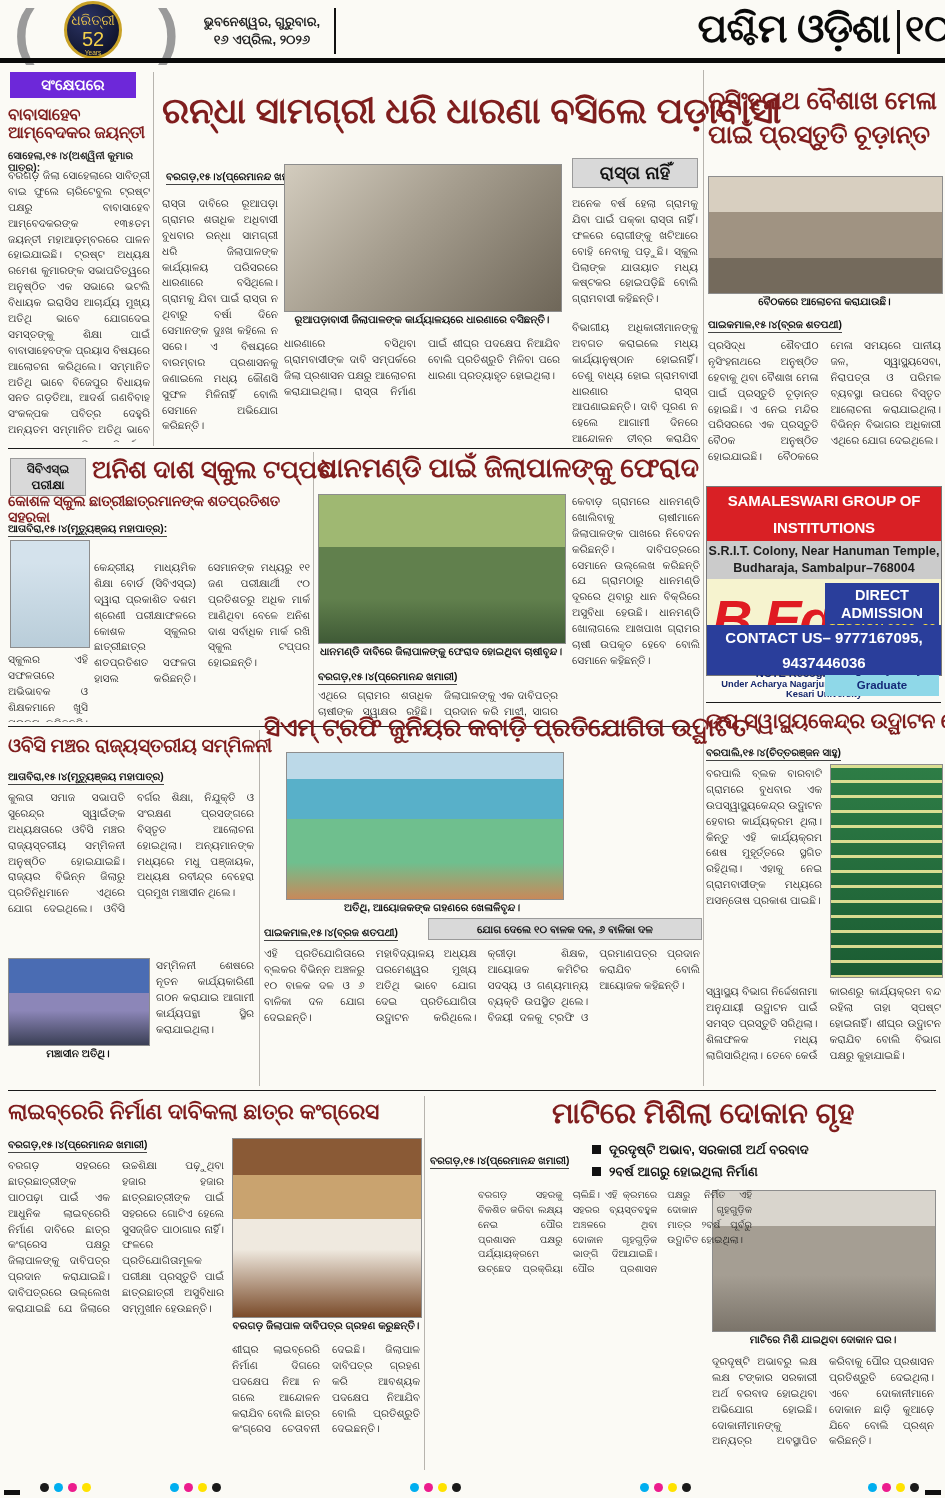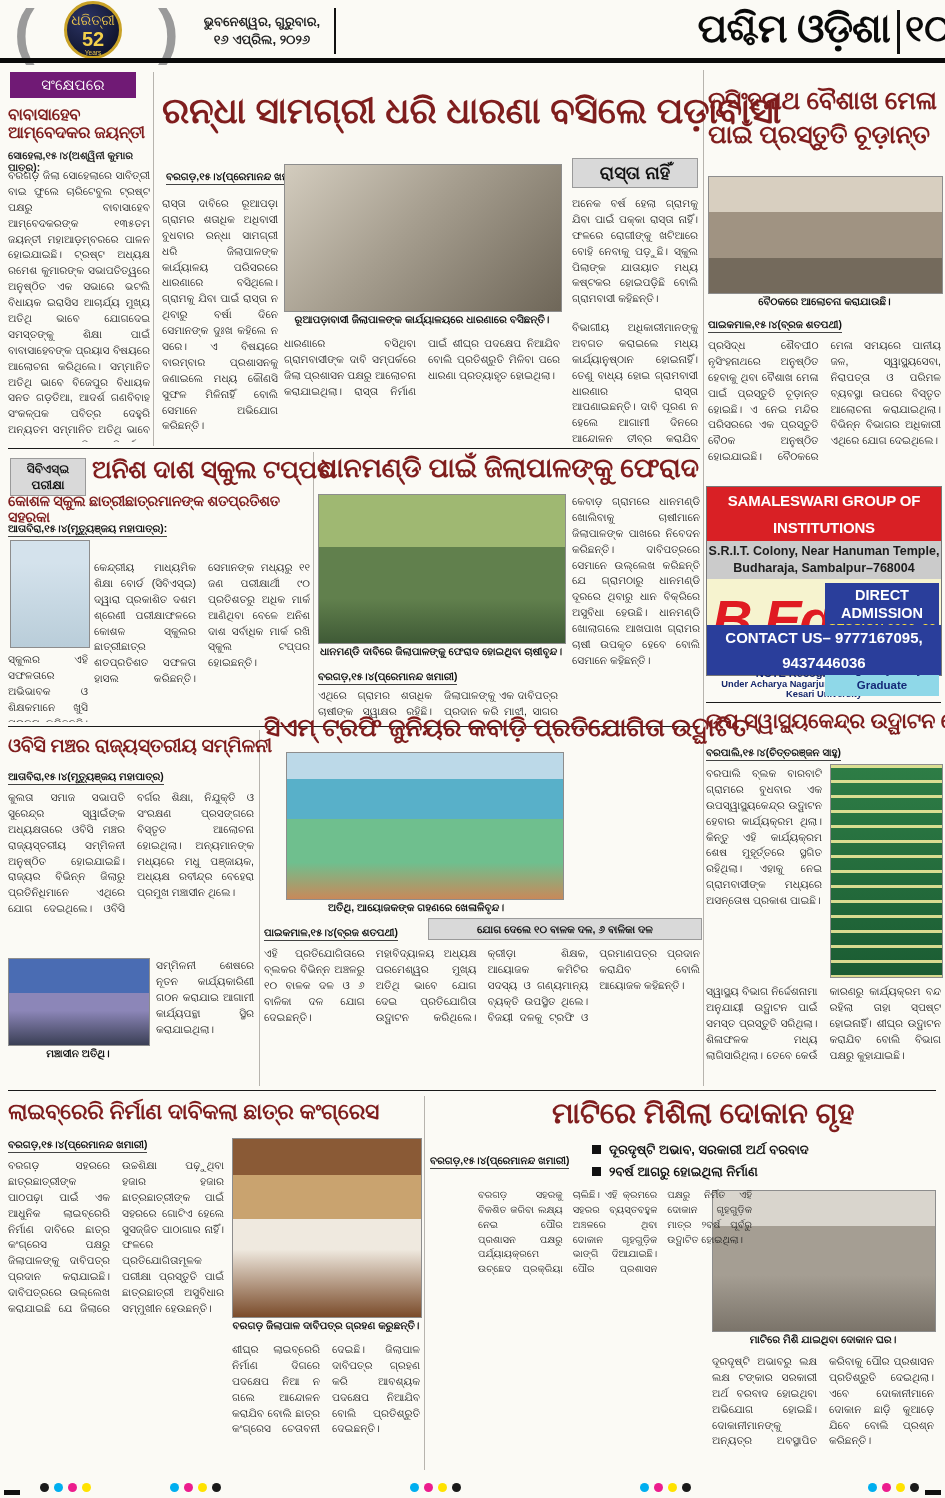--- a/index.html
+++ b/index.html
@@ -16,28 +16,28 @@
   .c4{column-count:4;column-gap:11px;}
   .cap{font-size:10.4px;font-weight:bold;text-align:center;color:#111;}
   .ph{border:1px solid #8d8d8d;}
   .rule-h{background:#1a1a1a;height:1px;}
   .rule-v{background:#b7b4ae;width:1px;}
   .kicker{background:#d9d9d9;border:1px solid #9a9a9a;font-weight:bold;color:#111;text-align:center;}
   
   .bracket{font-size:62px;color:#9a9a9a;font-weight:bold;line-height:1;}
   .badge{width:58px;height:58px;border-radius:50%;background:radial-gradient(circle at 35% 30%,#2c3466,#10152e 75%);border:3px solid #c9a227;box-sizing:border-box;text-align:center;}
   .badge .b1{font-size:14px;color:#e8c34a;margin-top:8px;}
-  .badge .b2{font-size:20px;font-weight:700;color:#f2d04b;line-height:1;}
+  .badge .b2{font-size:20px;font-weight:400;color:#f2d04b;line-height:1;}
   .badge .b3{font-size:6.5px;color:#e8c34a;}
   .mast-date{font-size:13px;font-weight:bold;color:#222;text-align:center;line-height:1.35;}
   .mast-title{font-size:40px;font-weight:800;color:#0a0a0a;text-align:right;letter-spacing:-1px;}
   .mast-page{font-size:37px;font-weight:800;color:#0a0a0a;}
   .mast-rule{background:#0a0a0a;height:5px;}
   
-  .briefs-head{background:#701a75;color:#fff;font-size:15px;font-weight:normal;text-align:center;line-height:26px;}
+  .briefs-head{background:#6d28d9;color:#fff;font-size:15px;font-weight:bold;text-align:center;line-height:26px;}
   
   .ph-dharana{background:linear-gradient(135deg,#d3ccbe 0%,#a59d8e 45%,#6f6759 100%);}
   .ph-meeting{background:linear-gradient(180deg,#d8cfc0 0%,#d8cfc0 30%,#a09382 30%,#a09382 70%,#746a5c 70%);}
   .ph-portrait{background:linear-gradient(180deg,#d4e2ec 0%,#d4e2ec 20%,#b9cdd9 100%);}
   .ph-farmers{background:linear-gradient(180deg,#9fb872 0%,#9fb872 35%,#61804d 35%,#61804d 70%,#3f5a36 100%);}
   .ph-kabadi{background:linear-gradient(180deg,#bcd9e8 0%,#bcd9e8 18%,#58b0c9 18%,#58b0c9 45%,#6fbf8e 45%,#6fbf8e 75%,#c8895a 100%);}
   .ph-board{background:repeating-linear-gradient(180deg,rgba(250,240,160,0.85) 0 3px,rgba(0,0,0,0) 3px 15px),linear-gradient(180deg,#2e7d46,#1b5c33);}
   .ph-stage{background:linear-gradient(180deg,#4a6cb3 0%,#4a6cb3 40%,#8c86b8 40%,#8c86b8 60%,#3a3f55 100%);}
   .ph-library{background:linear-gradient(180deg,#8a5a36 0%,#8a5a36 20%,#c9a36f 20%,#c9a36f 45%,#efe9df 45%,#efe9df 62%,#7a4b2a 100%);}
   .ph-rubble{background:linear-gradient(180deg,#d9d5cd 0%,#d9d5cd 25%,#a59e93 25%,#a59e93 60%,#7b746a 100%);}
@@ -175,21 +175,21 @@
   <div class="abs" style="left:8px;top:766px;">
     <span class="byline">ଆତାବିରା,୧୫।୪(ମୃତ୍ୟୁଞ୍ଜୟ ମହାପାତ୍ର)</span>
   </div>
   <div class="abs bd c2" style="left:8px;top:790px;width:246px;height:164px;">କୁଲତା ସମାଜ ସଭାପତି ସୁରେନ୍ଦ୍ର ସ୍ୱାଇଁଙ୍କ ଅଧ୍ୟକ୍ଷତାରେ ଓବିସି ମଞ୍ଚର ରାଜ୍ୟସ୍ତରୀୟ ସମ୍ମିଳନୀ ଅନୁଷ୍ଠିତ ହୋଇଯାଇଛି। ରାଜ୍ୟର ବିଭିନ୍ନ ଜିଲାରୁ ପ୍ରତିନିଧିମାନେ ଏଥିରେ ଯୋଗ ଦେଇଥିଲେ। ଓବିସି ବର୍ଗର ଶିକ୍ଷା, ନିଯୁକ୍ତି ଓ ସଂରକ୍ଷଣ ପ୍ରସଙ୍ଗରେ ବିସ୍ତୃତ ଆଲୋଚନା ହୋଇଥିଲା। ଅନ୍ୟମାନଙ୍କ ମଧ୍ୟରେ ମଧୁ ପଞ୍ଜାୟକ, ଅଧ୍ୟକ୍ଷ ରବୀନ୍ଦ୍ର ବେହେରା ପ୍ରମୁଖ ମଞ୍ଚାସୀନ ଥିଲେ।</div>
   <div class="abs ph ph-stage" style="left:8px;top:958px;width:140px;height:86px;"></div>
   <div class="abs cap" style="left:8px;top:1048px;width:140px;">ମଞ୍ଚାସୀନ ଅତିଥି।</div>
   <div class="abs bd" style="left:156px;top:958px;width:98px;height:126px;">ସମ୍ମିଳନୀ ଶେଷରେ ନୂତନ କାର୍ଯ୍ୟକାରିଣୀ ଗଠନ କରାଯାଇ ଆଗାମୀ କାର୍ଯ୍ୟପନ୍ଥା ସ୍ଥିର କରାଯାଇଥିଲା।</div>
 
   <div class="abs hl ctr nowrap" style="left:264px;top:714px;width:436px;font-size:25px;">ସିଏମ୍ ଟ୍ରଫି ଜୁନିୟର କବାଡ଼ି ପ୍ରତିଯୋଗିତା ଉଦ୍ଘାଟିତ</div>
   <div class="abs ph ph-kabadi" style="left:286px;top:752px;width:276px;height:146px;"></div>
-  <div class="abs cap" style="left:278px;top:902px;width:276px;">ଅତିଥି, ଆୟୋଜକଙ୍କ ଗହଣରେ ଖେଳାଳିବୃନ୍ଦ।</div>
+  <div class="abs cap" style="left:294px;top:902px;width:276px;">ଅତିଥି, ଆୟୋଜକଙ୍କ ଗହଣରେ ଖେଳାଳିବୃନ୍ଦ।</div>
   <div class="abs" style="left:264px;top:922px;">
     <span class="byline">ପାଇକମାଳ,୧୫।୪(ବ୍ରଜ ଶତପଥୀ)</span>
   </div>
   <div class="abs badge-chip" style="left:428px;top:918px;width:272px;height:20px;line-height:20px;">ଯୋଗ ଦେଲେ ୧୦ ବାଳକ ଦଳ, ୬ ବାଳିକା ଦଳ</div>
   <div class="abs bd c4" style="left:264px;top:946px;width:436px;height:138px;">ଏହି ପ୍ରତିଯୋଗିତାରେ ବ୍ଲକର ବିଭିନ୍ନ ଅଞ୍ଚଳରୁ ୧୦ ବାଳକ ଦଳ ଓ ୬ ବାଳିକା ଦଳ ଯୋଗ ଦେଇଛନ୍ତି। ମହାବିଦ୍ୟାଳୟ ଅଧ୍ୟକ୍ଷ ପରମେଶ୍ୱର ମୁଖ୍ୟ ଅତିଥି ଭାବେ ଯୋଗ ଦେଇ ପ୍ରତିଯୋଗିତା ଉଦ୍ଘାଟନ କରିଥିଲେ। କ୍ରୀଡ଼ା ଶିକ୍ଷକ, ଆୟୋଜକ କମିଟିର ସଦସ୍ୟ ଓ ଗଣ୍ୟମାନ୍ୟ ବ୍ୟକ୍ତି ଉପସ୍ଥିତ ଥିଲେ। ବିଜୟୀ ଦଳକୁ ଟ୍ରଫି ଓ ପ୍ରମାଣପତ୍ର ପ୍ରଦାନ କରାଯିବ ବୋଲି ଆୟୋଜକ କହିଛନ୍ତି।</div>
 
   <div class="abs hl nowrap" style="left:8px;top:1100px;width:412px;font-size:22px;">ଲାଇବ୍ରେରି ନିର୍ମାଣ ଦାବିକଲା ଛାତ୍ର କଂଗ୍ରେସ</div>
   <div class="abs" style="left:8px;top:1134px;">
     <span class="byline">ବରଗଡ଼,୧୫।୪(ପ୍ରେମାନନ୍ଦ ଖମାରୀ)</span>
   </div>

